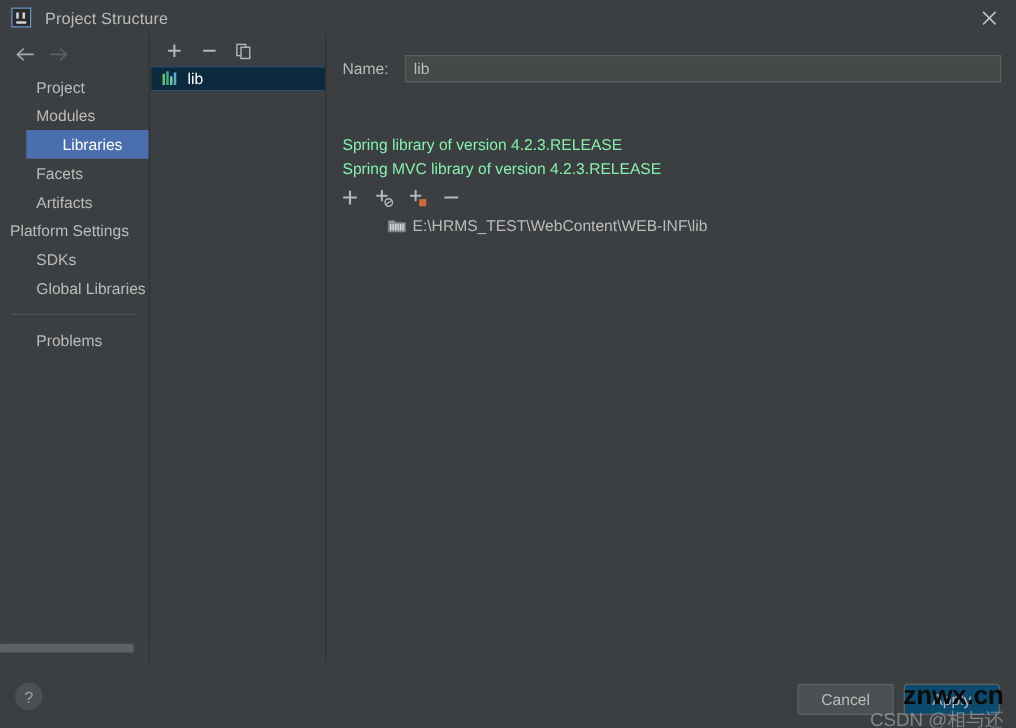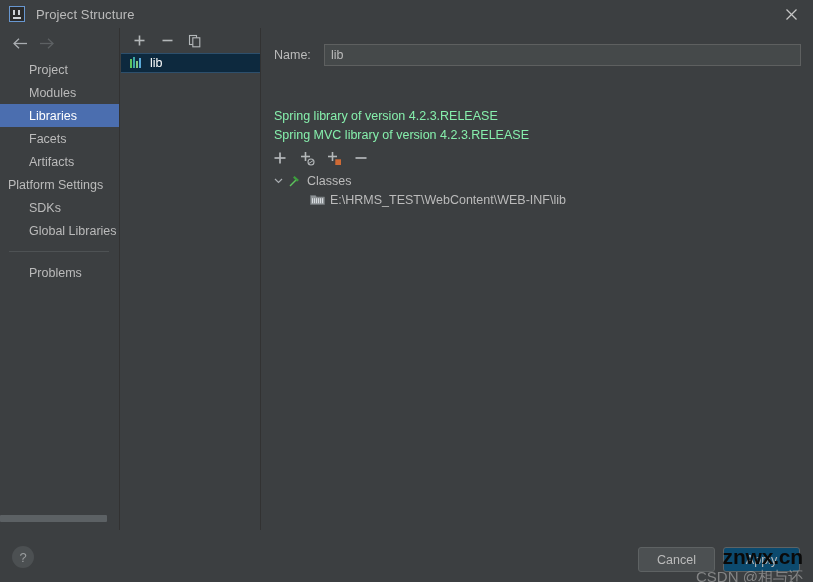--- a/index.html
+++ b/index.html
@@ -101,20 +101,21 @@
   .side-row.group {
     padding-left: 8px;
     cursor: default;
   }
   .side-row.child {
     padding-left: 29px;
   }
   .side-row.selected {
     background: #4b6eaf;
     color: #ffffff;
+    margin-left: 21px;
   }
   .side-divider {
     height: 1px;
     background: #4e5254;
     margin: 9px 10px 9px 9px;
   }
 
   #sidebar-scrollbar {
     position: absolute;
     left: 0; bottom: 8px;
@@ -485,34 +486,20 @@
       </div>
       <div class="tbtn">
         <svg width="14" height="14" viewBox="0 0 14 14">
           <line x1="1.5" y1="7" x2="12.5" y2="7" stroke="#b4b8ba" stroke-width="1.7"></line>
         </svg>
       </div>
     </div>
 
     <div id="tree">
 
-      <div class="tree-row level1">
-        <span class="twisty">
-          <svg width="11" height="11" viewBox="0 0 11 11">
-            <polyline points="2,4 5.5,7.5 9,4" fill="none" stroke="#a9adb1" stroke-width="1.2"></polyline>
-          </svg>
-        </span>
-        <span class="tree-icon">
-          <svg width="14" height="14" viewBox="0 0 14 14">
-            <path d="M2.5 11.5 L8.5 5.5 L9.5 6.5 L3.5 12.5 Z" fill="#5ec45e"></path>
-            <path d="M7.5 2 L12 6 L10 7.8 L6 3.5 Z" fill="#3d9e3d"></path>
-          </svg>
-        </span>
-        <span>Classes</span>
-      </div>
 
       <div class="tree-row level2">
         <span class="tree-icon">
           <svg width="15" height="13" viewBox="0 0 15 13">
             <path d="M0.5 2.5 h5 l1.2 1.5 h7.8 v7.5 h-14 z" fill="#8e9396" stroke="#6f7477" stroke-width="0.7"></path>
             <g fill="#d6dade">
               <rect x="2" y="5.2" width="1" height="5"></rect>
               <rect x="4" y="5.2" width="1" height="5"></rect>
               <rect x="6" y="5.2" width="1" height="5"></rect>
               <rect x="8" y="5.2" width="1" height="5"></rect>

